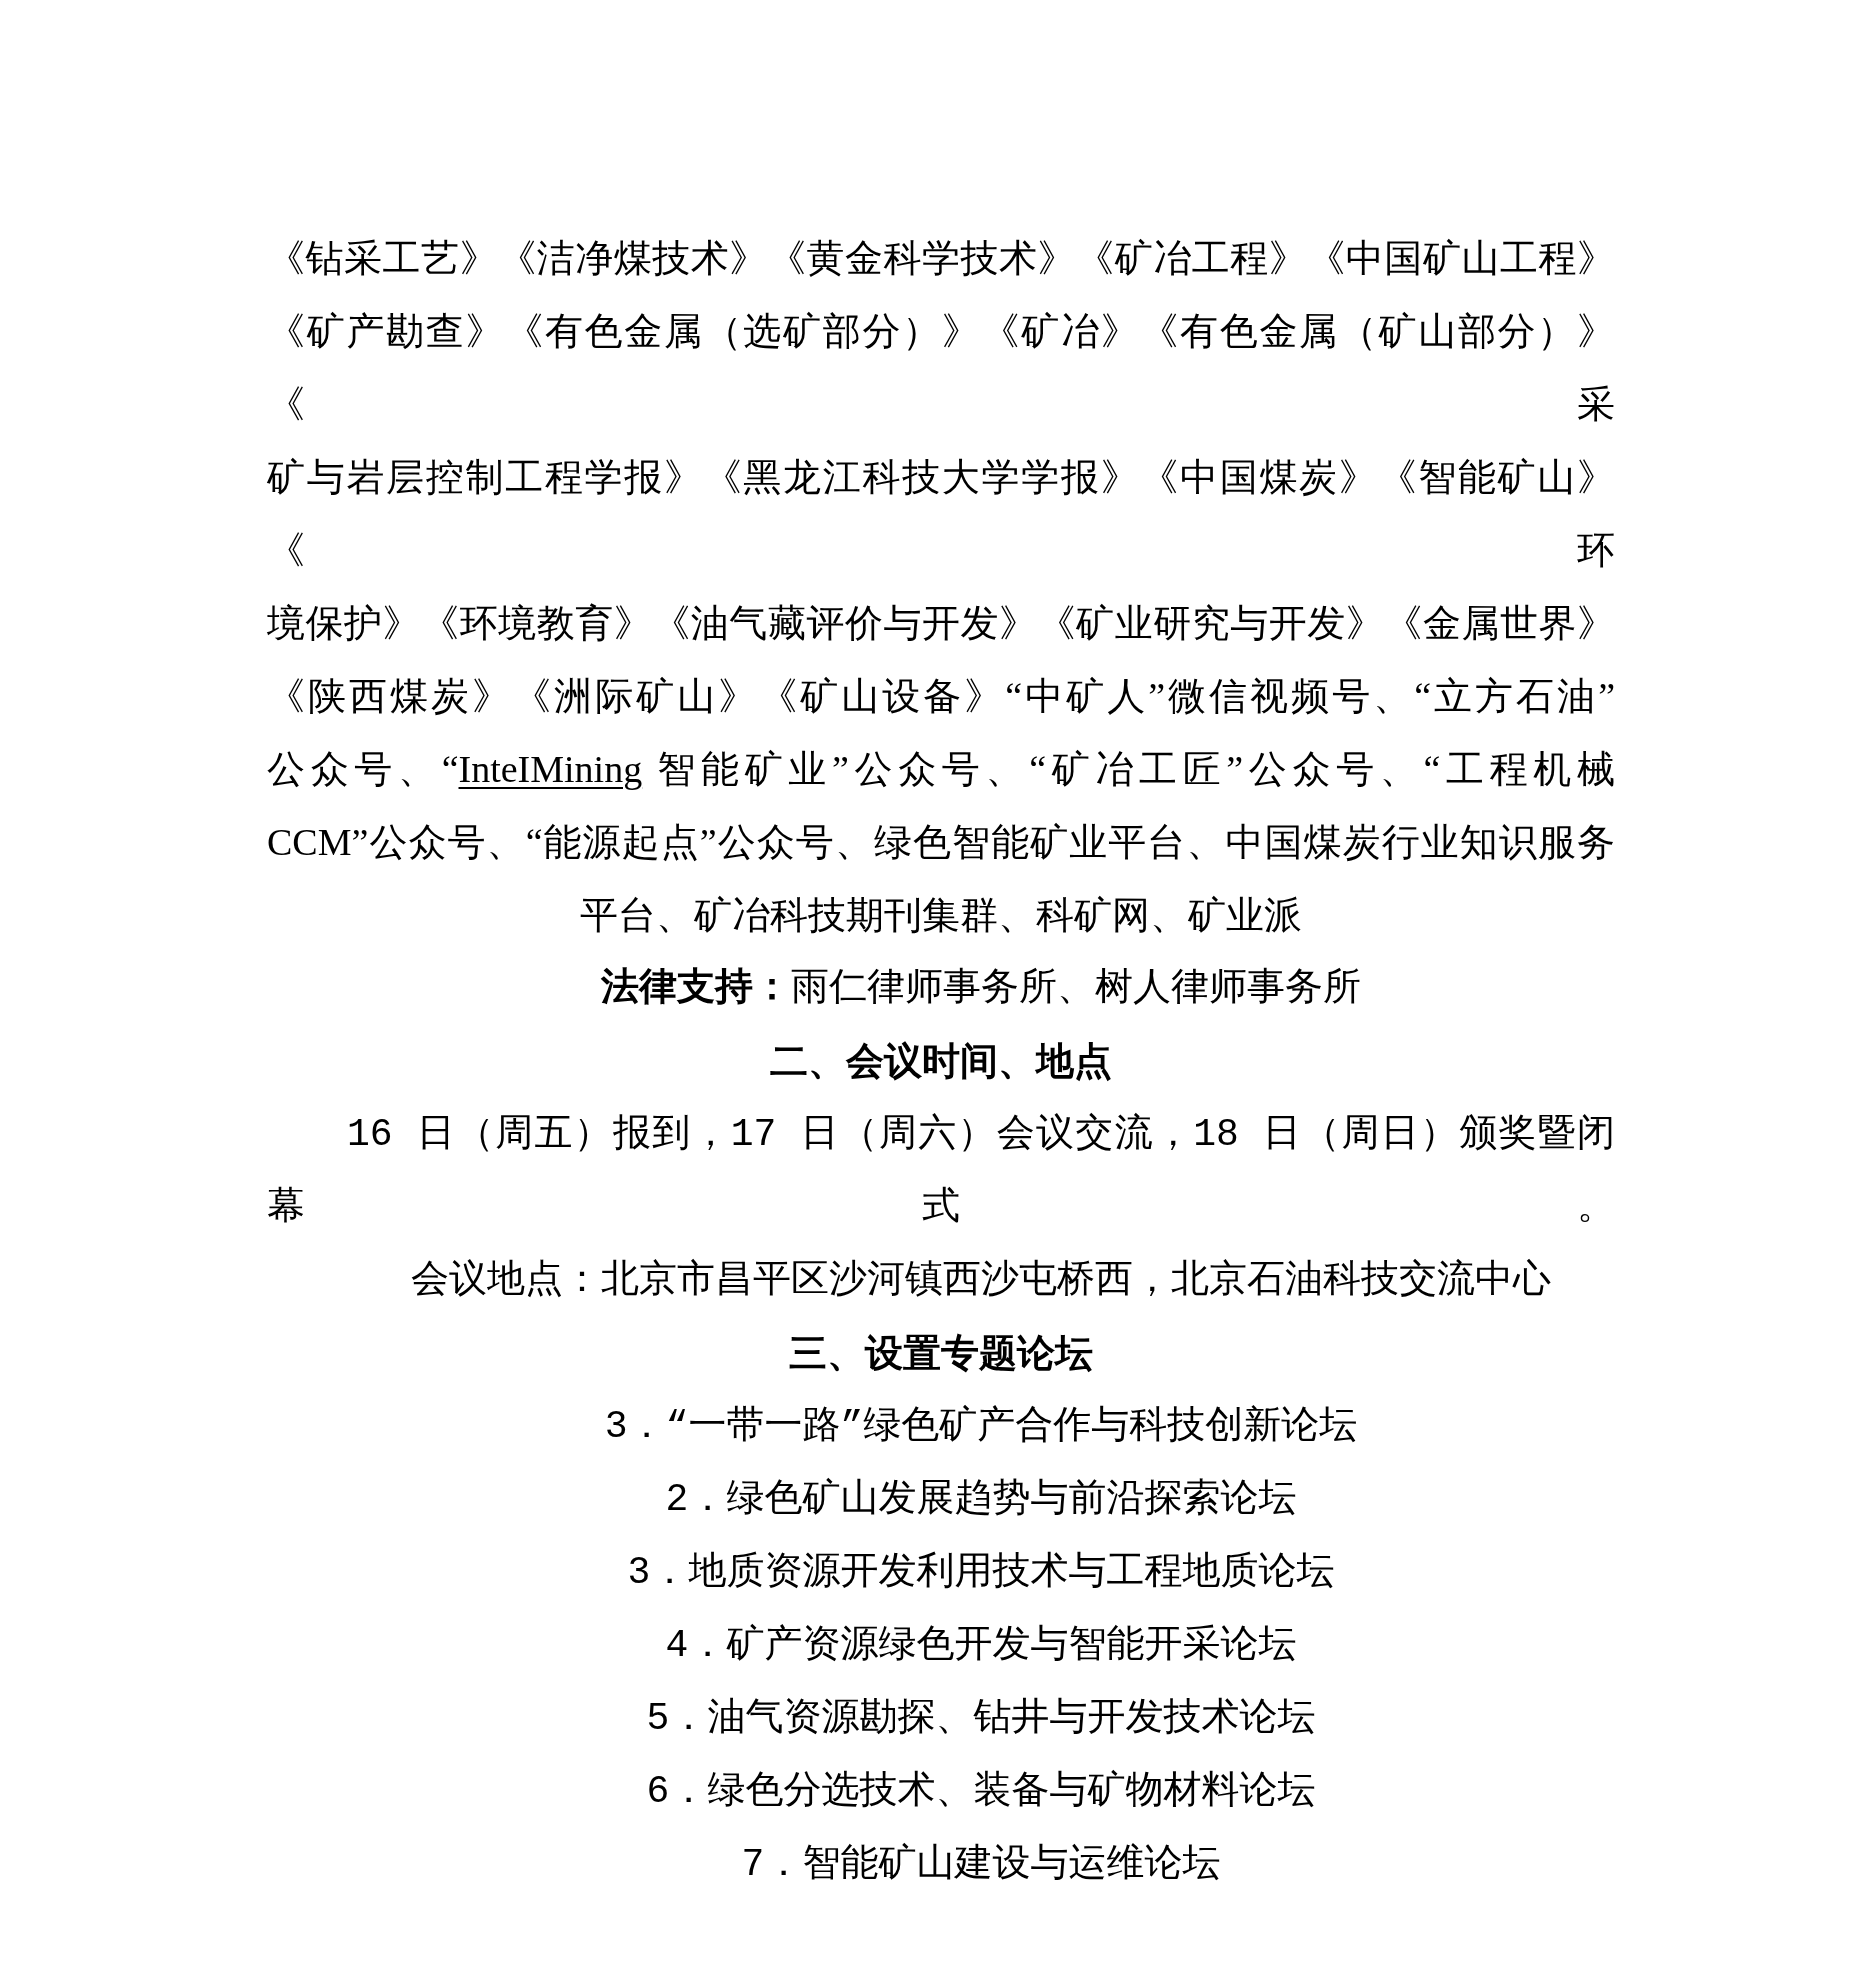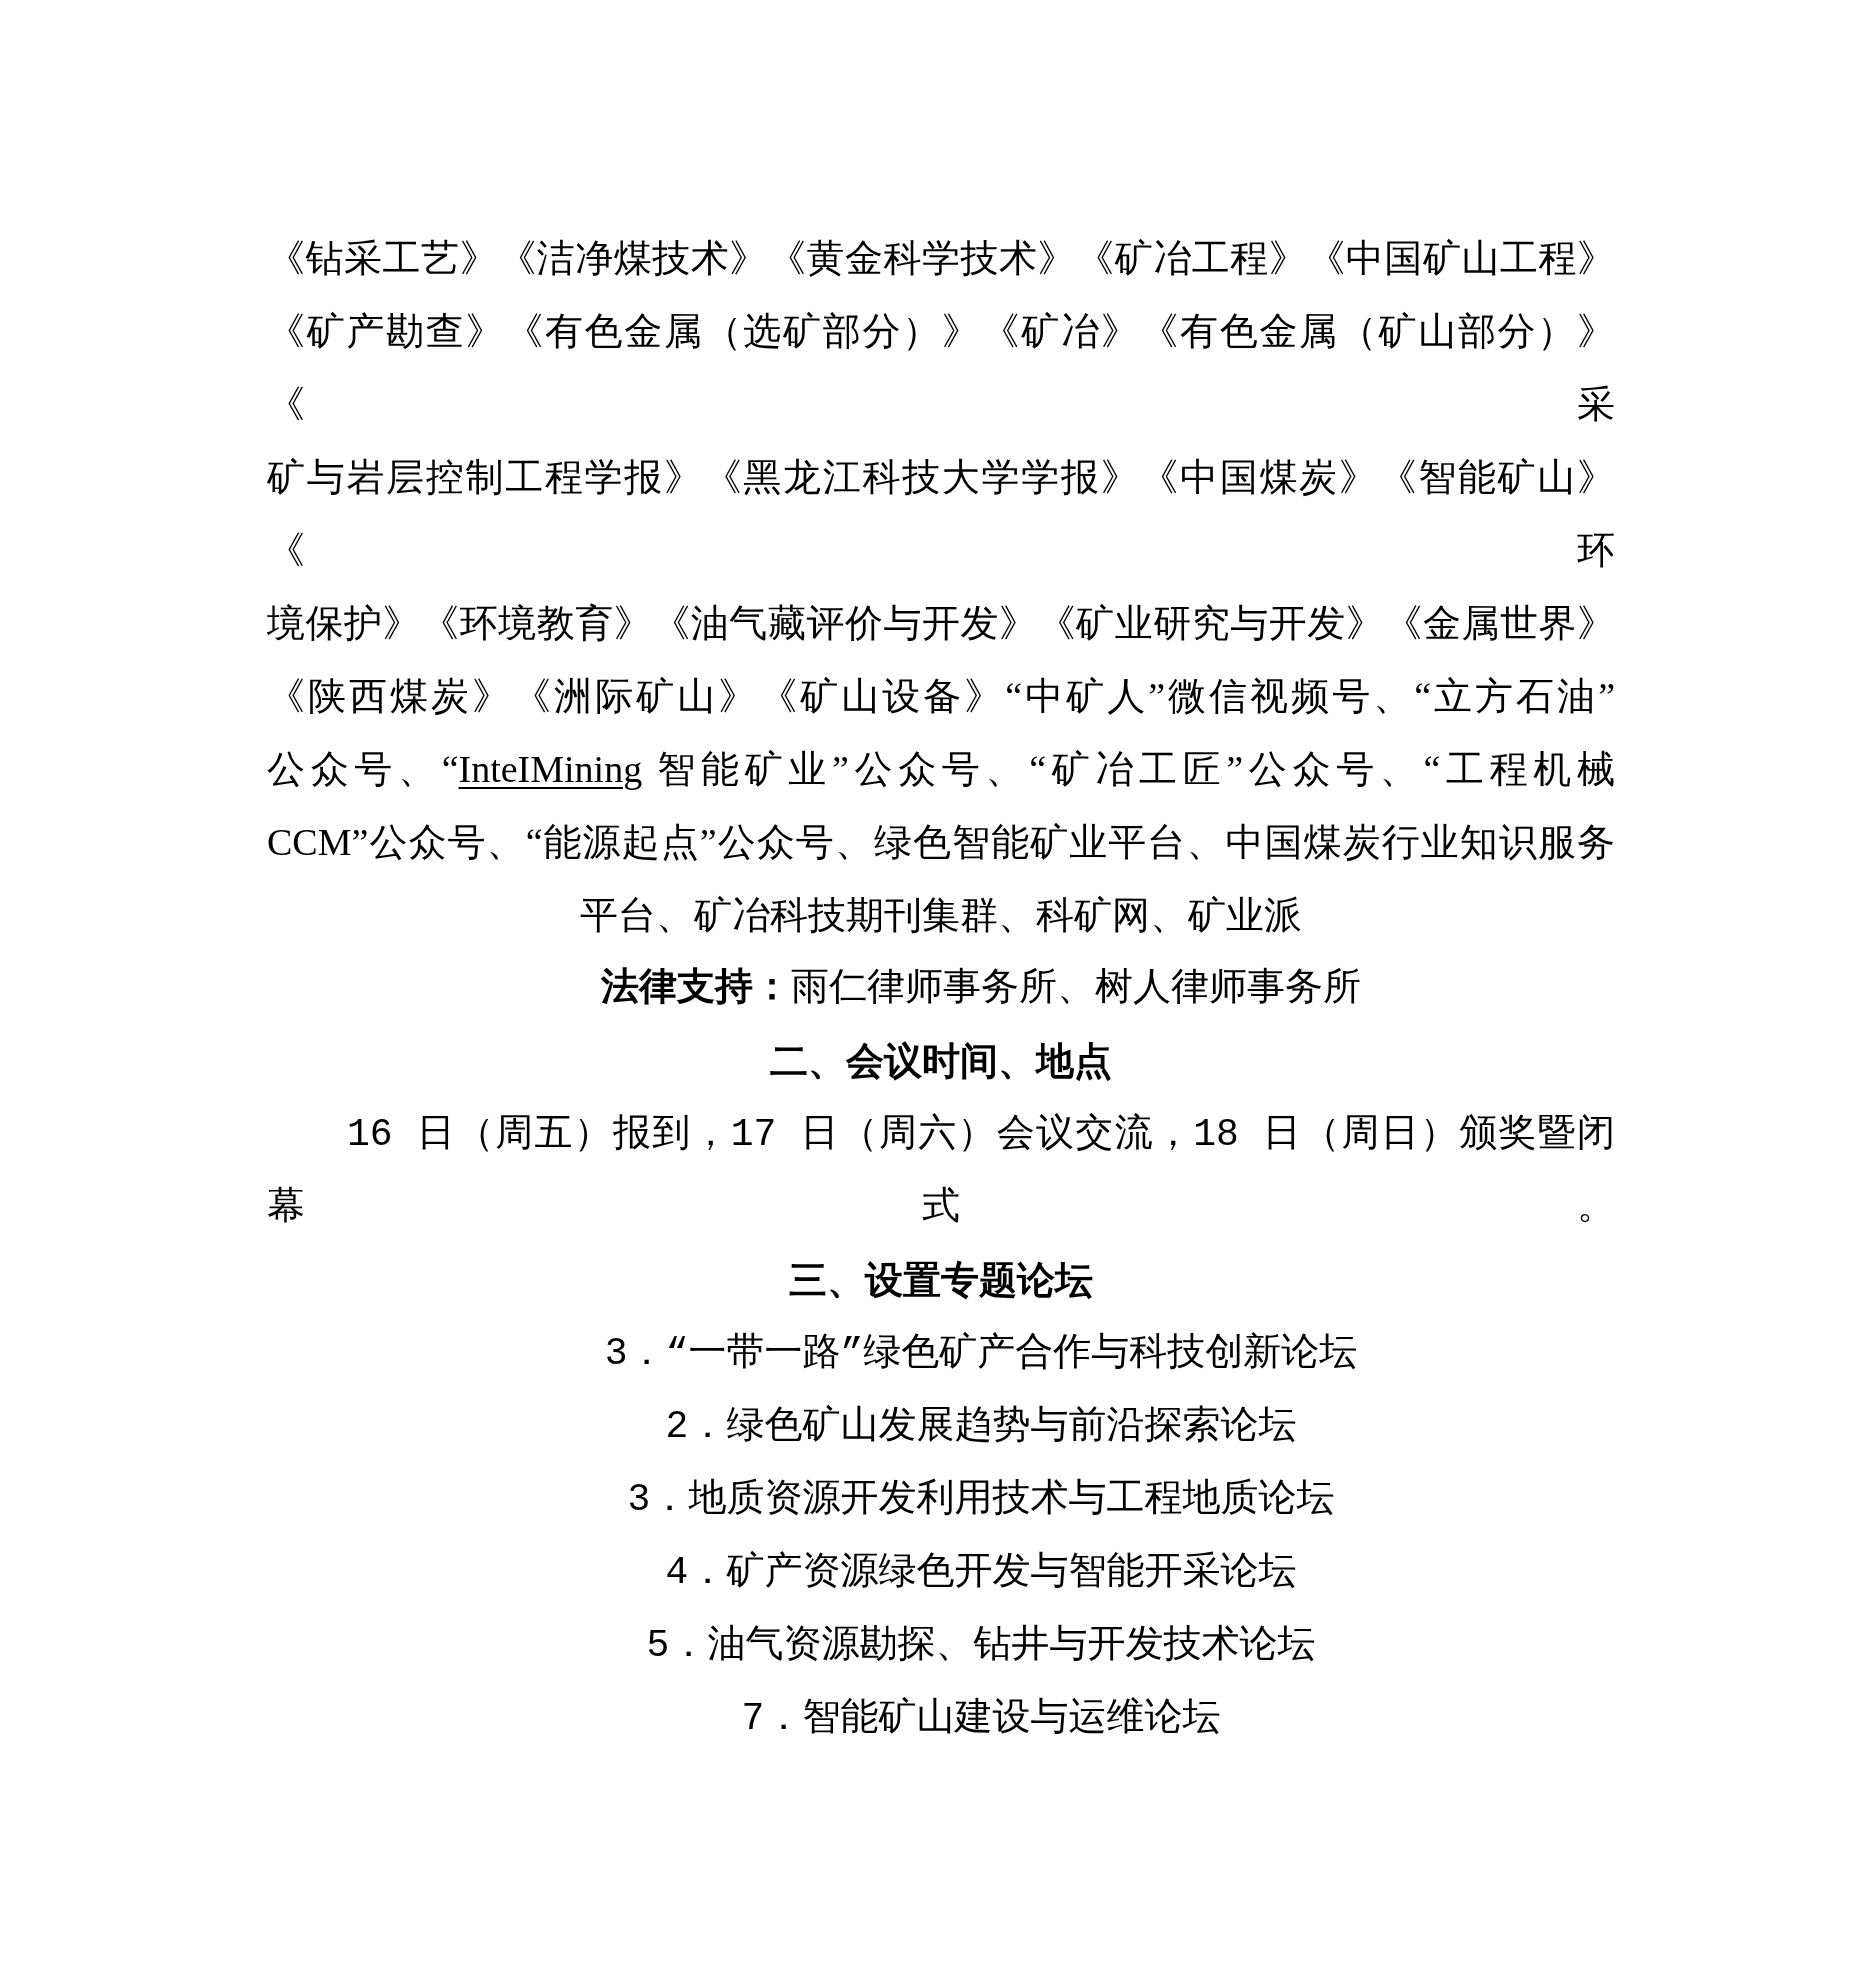--- a/index.html
+++ b/index.html
@@ -56,25 +56,27 @@
     <div class="line jfull">境保护》《环境教育》《油气藏评价与开发》《矿业研究与开发》《金属世界》</div>
     <div class="line jfull">《陕西煤炭》《洲际矿山》《矿山设备》“中矿人”微信视频号、“立方石油”</div>
     <div class="line jfull"><span>公众号、“</span><span class="u">InteIMining</span><span> 智能矿业”公众号、“矿冶工匠”公众号、“工程机械</span></div>
     <div class="line jfull">CCM”公众号、“能源起点”公众号、绿色智能矿业平台、中国煤炭行业知识服务</div>
     <div class="line">平台、矿冶科技期刊集群、科矿网、矿业派</div>
 
     <div class="line indent"><span class="bold">法律支持：</span><span>雨仁律师事务所、树人律师事务所</span></div>
 
     <div class="line bold">二、会议时间、地点</div>
     <div class="line indent jfull">16 日（周五）报到，17 日（周六）会议交流，18 日（周日）颁奖暨闭幕式。</div>
+    <div class="line indent">会议地点：北京市昌平区沙河镇西沙屯桥西，北京石油科技交流中心</div>
 
     <div class="line bold">三、设置专题论坛</div>
     <div class="line indent">3．“一带一路”绿色矿产合作与科技创新论坛</div>
     <div class="line indent">2．绿色矿山发展趋势与前沿探索论坛</div>
     <div class="line indent">3．地质资源开发利用技术与工程地质论坛</div>
     <div class="line indent">4．矿产资源绿色开发与智能开采论坛</div>
     <div class="line indent">5．油气资源勘探、钻井与开发技术论坛</div>
+    <div class="line indent">6．绿色分选技术、装备与矿物材料论坛</div>
     <div class="line indent">7．智能矿山建设与运维论坛</div>
 
   </div>
 
 </div>
 
 
 </body></html>

